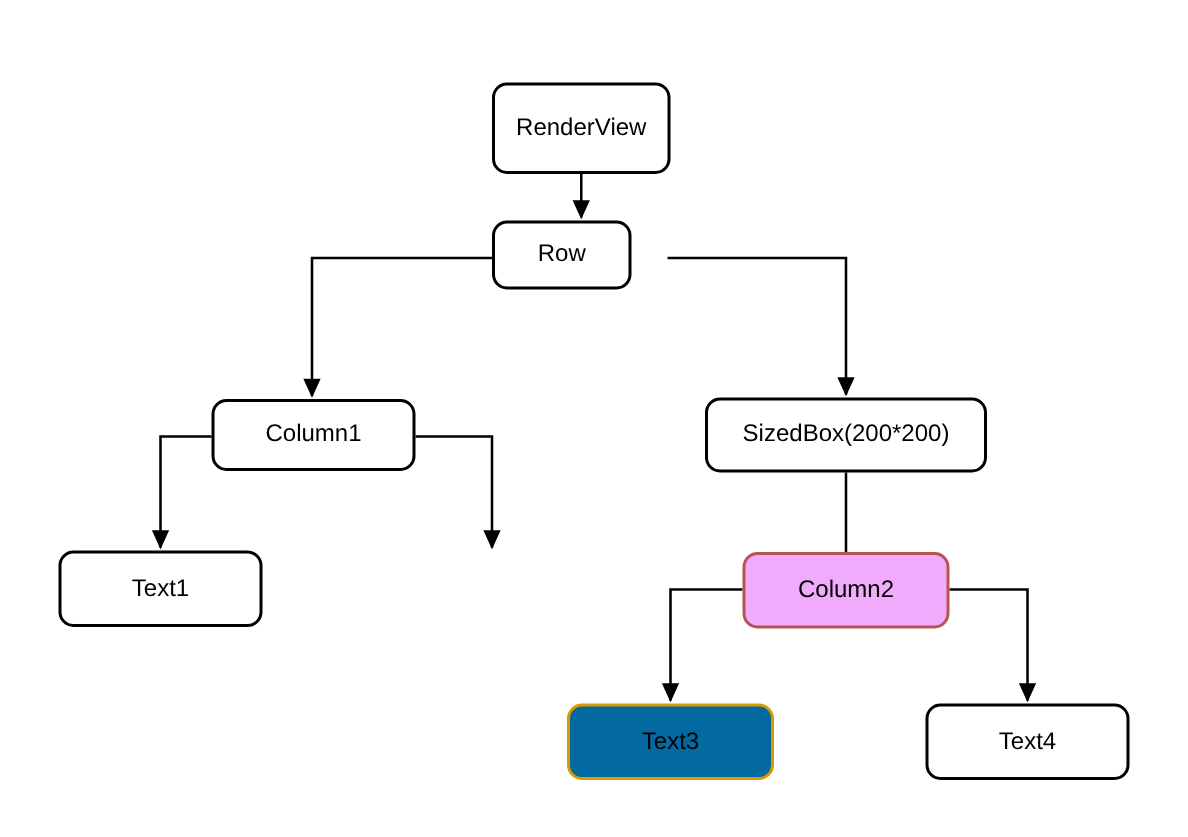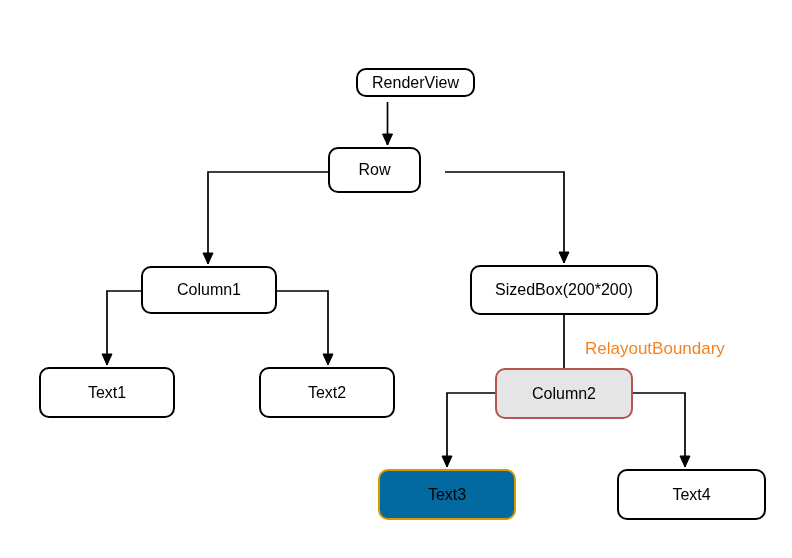--- a/index.html
+++ b/index.html
@@ -27,31 +27,31 @@
     border: 2px solid #000000;
     border-radius: 10px;
     background: #ffffff;
     display: flex;
     align-items: center;
     justify-content: center;
     font-size: 16px;
     color: #000000;
     white-space: nowrap;
   }
-  .n-renderview { left: 328px; top: 68px;  width: 119px; height: 29px; margin-left: 28px; }
+  .n-renderview { left: 328px; top: 55px;  width: 119px; height: 61px; }
   .n-row        { left: 328px; top: 147px; width: 93px; height: 46px; }
   .n-column1    { left: 141px; top: 266px; width: 136px; height: 48px; }
   .n-sizedbox   { left: 470px; top: 265px; width: 188px; height: 50px; justify-content: center; }
   .n-text1      { left: 39px;  top: 367px; width: 136px; height: 51px; }
   .n-text2      { left: 259px; top: 367px; width: 136px; height: 51px; }
   .n-column2    { left: 495px; top: 368px; width: 138px; height: 51px;
-                  background: #e5e5e5; border-color: #B85450; }
+                  background: #f0abfc; border-color: #B85450; }
   .n-text3      { left: 378px; top: 469px; width: 138px; height: 51px;
                   background: #0369a1; border-color: #D79B00; }
-  .n-text4      { left: 617px; top: 469px; width: 149px; height: 51px; }
+  .n-text4      { left: 617px; top: 469px; width: 136px; height: 51px; }
   .annotation {
     position: absolute;
     left: 585px;
     top: 339px;
     font-size: 17px;
     color: #F5821F;
     white-space: nowrap;
   }
 </style>
 </head>
@@ -90,31 +90,27 @@
   </div>
 
   <div class="node n-sizedbox">
     <span>SizedBox(200*200)</span>
   </div>
 
   <div class="node n-text1">
     <span>Text1</span>
   </div>
 
-  <div class="node n-text2">
-    <span>Text2</span>
-  </div>
 
   <div class="node n-column2">
     <span>Column2</span>
   </div>
 
   <div class="node n-text3">
     <span>Text3</span>
   </div>
 
   <div class="node n-text4">
     <span>Text4</span>
   </div>
 
-  <div class="annotation">RelayoutBoundary</div>
 
 </div>
 
 </body></html>

